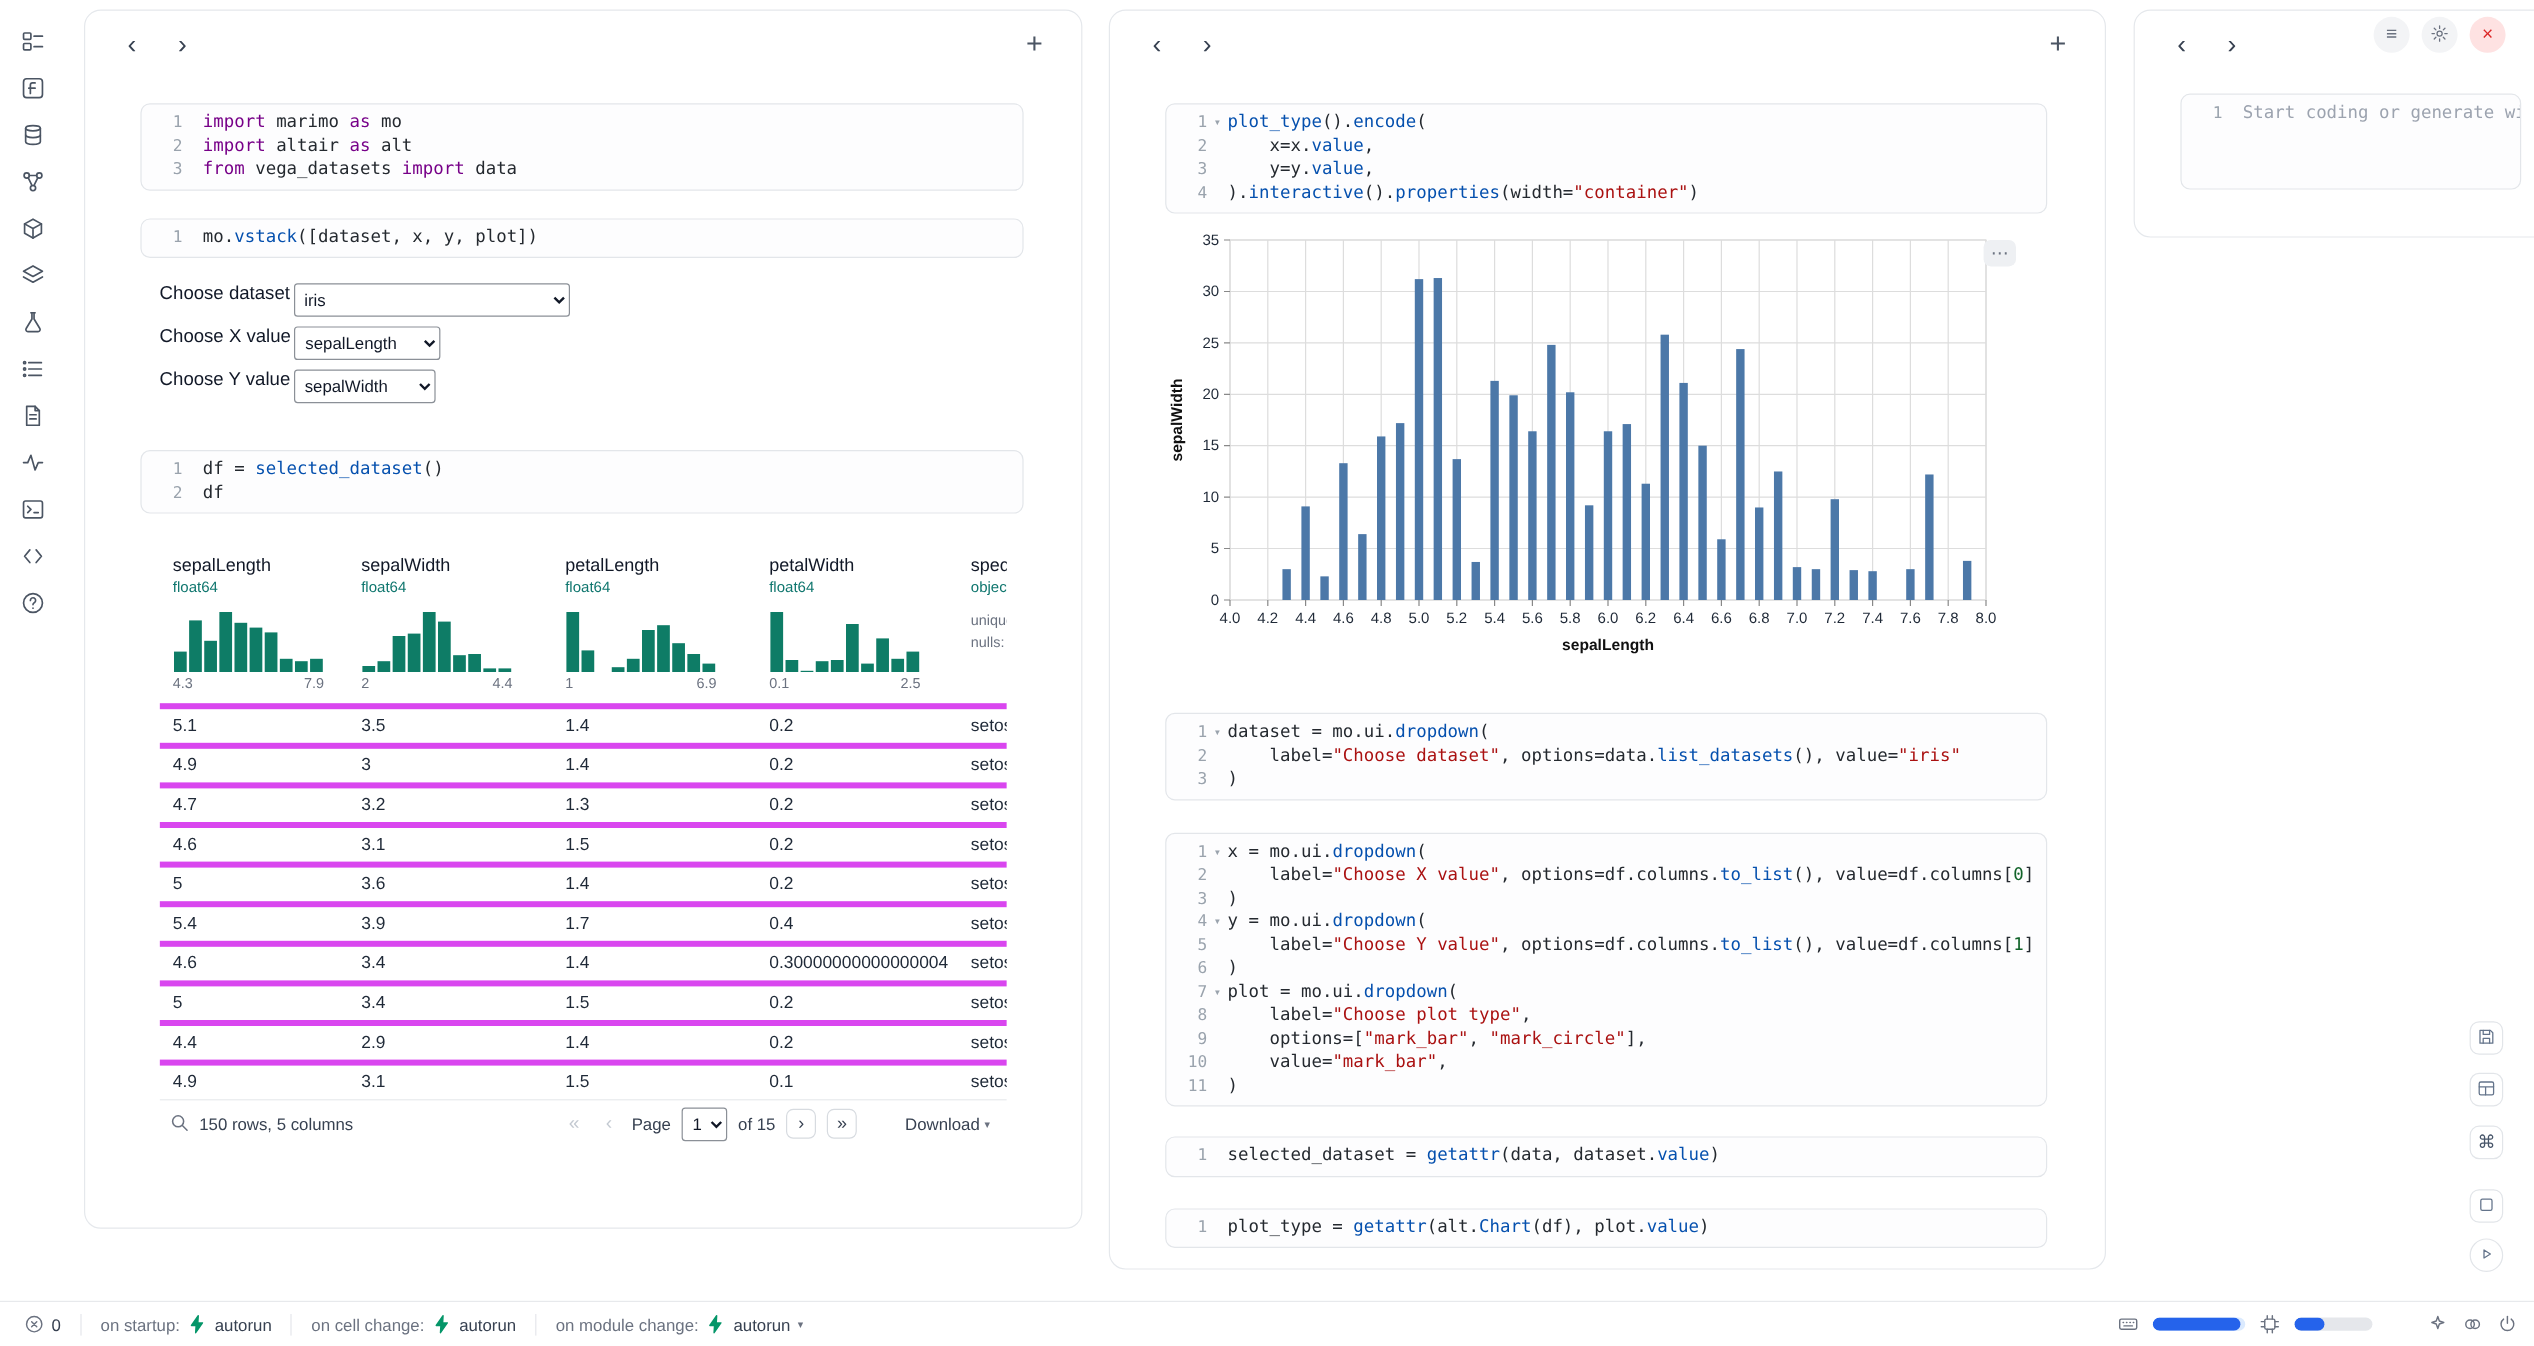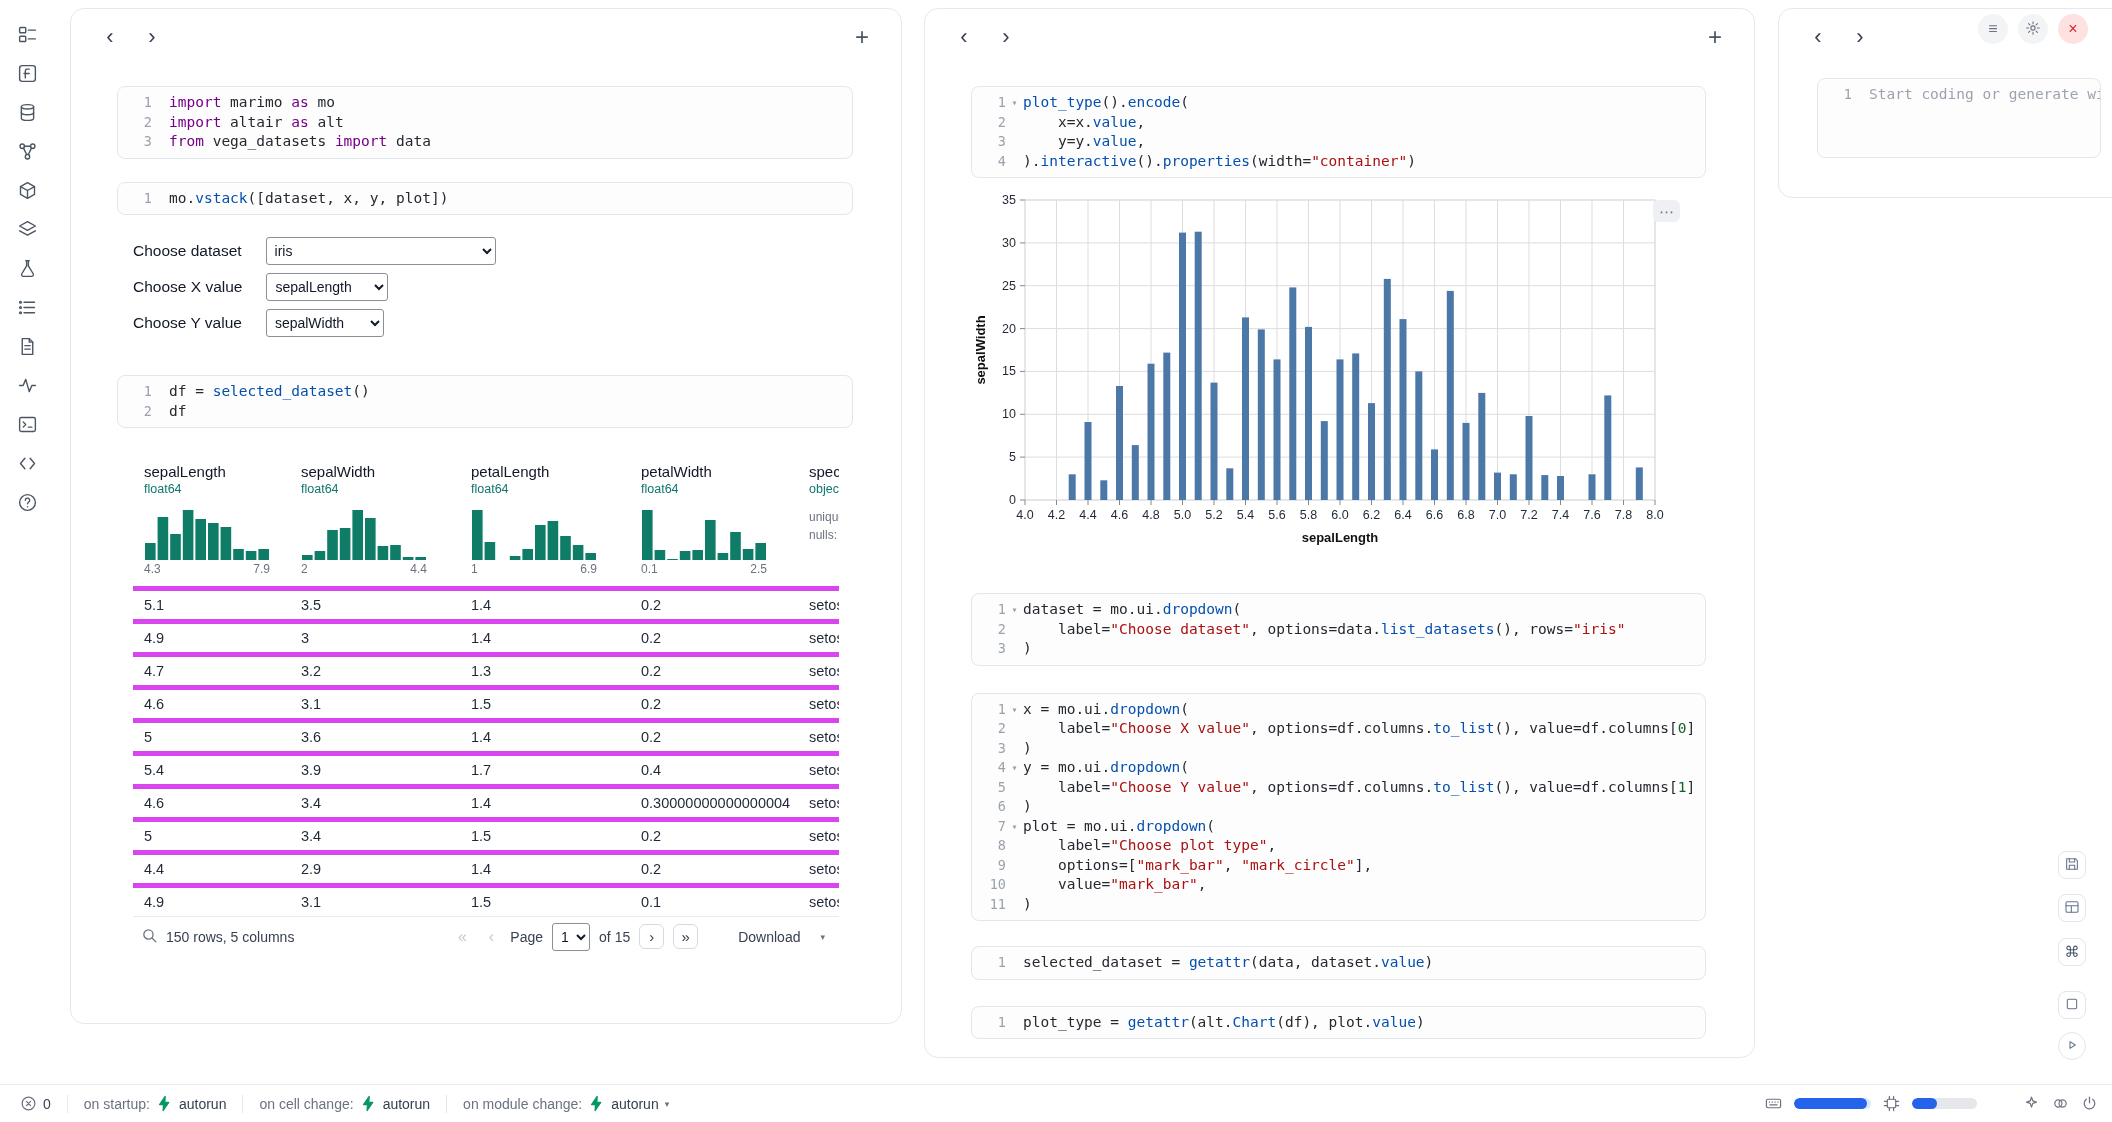--- a/index.html
+++ b/index.html
@@ -31,21 +31,21 @@
              font-size:14.5px;line-height:19.5px;overflow:hidden}
   .cl{display:flex}
   .ln{width:30px;flex:none;text-align:right;color:#9aa3ad;font-size:13.5px}
   .fold{width:17px;flex:none;text-align:center;color:#9aa3ad;font-size:10px;line-height:19.5px}
   .ct{white-space:pre;color:var(--c-t)}
   .tk-k{color:var(--c-k)} .tk-f{color:var(--c-f)} .tk-s{color:var(--c-s)}
   .tk-n{color:var(--c-n)} .tk-t{color:var(--c-t)}
 
   
   .form{margin:21px 48px 0 62px;display:flex;flex-direction:column;gap:6px}
-  .form-row{display:flex;align-items:center;height:30px;gap:24px}
+  .form-row{display:flex;height:30px;gap:3px}
   .form-row label{font-size:15.5px;color:#111827}
   select{font-family:"Liberation Sans",sans-serif;font-size:14px;height:28px;border:1px solid #8b9097;
          border-radius:3px;background:#fff;color:#111827;padding:0 4px}
 
   
   .dftable{margin:21px 48px 0 62px;width:706px;overflow:hidden}
   .tbl-head{display:grid;grid-template-columns:157px 170px 170px 168px 1fr;padding:14px 0 10px 0}
   .th{padding-left:11px;overflow:hidden}
   .th .nm{font-size:15px;font-weight:500;color:#111827;white-space:nowrap}
   .th .dt{font-size:12.5px;color:#0f766e;margin-top:2px;white-space:nowrap}
@@ -55,21 +55,21 @@
   .tr{display:grid;grid-template-columns:157px 170px 170px 168px 1fr;height:33px;align-items:center;
       border-top:5px solid #d946ef}
   .td{padding-left:11px;font-size:14.5px;color:#1f2937;white-space:nowrap;overflow:hidden}
   .tbl-foot{display:flex;align-items:center;height:40px;border-top:1px solid #e8eaed;padding:0 8px;gap:8px;
             font-size:14px;color:#374151}
   .tbl-foot .svg-ic svg{width:17px;height:17px;stroke:#6b7280;fill:none;stroke-width:1.8;stroke-linecap:round}
   .pager{display:flex;align-items:center;gap:9px;margin-left:auto}
   .pg-ghost{border:none;background:none;color:#c3c9d1;font-size:16px;padding:0;width:20px;cursor:default}
   .pg-btn{width:25px;height:25px;border:1px solid #d7dbe0;border-radius:6px;background:#fff;color:#374151;
           font-size:15px;line-height:1;cursor:pointer;padding:0}
-  .dl{margin-left:26px;display:flex;align-items:center;gap:20px;border:none;background:none;font-size:14px;
+  .dl{margin-left:26px;display:flex;align-items:center;gap:4px;border:none;background:none;font-size:14px;
       color:#374151;cursor:pointer}
   .caret{font-size:9px;color:#6b7280}
 
   
   .chart-wrap{position:relative;margin:14px 48px 0 46px}
   .chart-menu{position:absolute;right:26px;top:8px;width:27px;height:22px;border:none;border-radius:6px;
               background:#eef0f3;color:#6b7280;font-size:15px;line-height:1;cursor:pointer}
   .chart-wrap svg text{font-family:"Liberation Sans",sans-serif}
 
   
@@ -571,21 +571,21 @@
   </div>
   <div class="code-cell" style="margin-top:42px">
       <div class="cl">
         <span class="ln">1</span>
         <span class="fold">▾</span>
         <span class="ct"><span class="tk-t">dataset = mo.ui.</span><span class="tk-f">dropdown</span><span class="tk-t">(</span></span>
       </div>
       <div class="cl">
         <span class="ln">2</span>
         <span class="fold"></span>
-        <span class="ct"><span class="tk-t">    label=</span><span class="tk-s">"Choose dataset"</span><span class="tk-t">, options=data.</span><span class="tk-f">list_datasets</span><span class="tk-t">(), rows=</span><span class="tk-s">"iris"</span></span>
+        <span class="ct"><span class="tk-t">    label=</span><span class="tk-s">"Choose dataset"</span><span class="tk-t">, options=data.</span><span class="tk-f">list_datasets</span><span class="tk-t">(), value=</span><span class="tk-s">"iris"</span></span>
       </div>
       <div class="cl">
         <span class="ln">3</span>
         <span class="fold"></span>
         <span class="ct"><span class="tk-t">)</span></span>
       </div>
     </div>
   <div class="code-cell" style="margin-top:27px">
       <div class="cl">
         <span class="ln">1</span>

